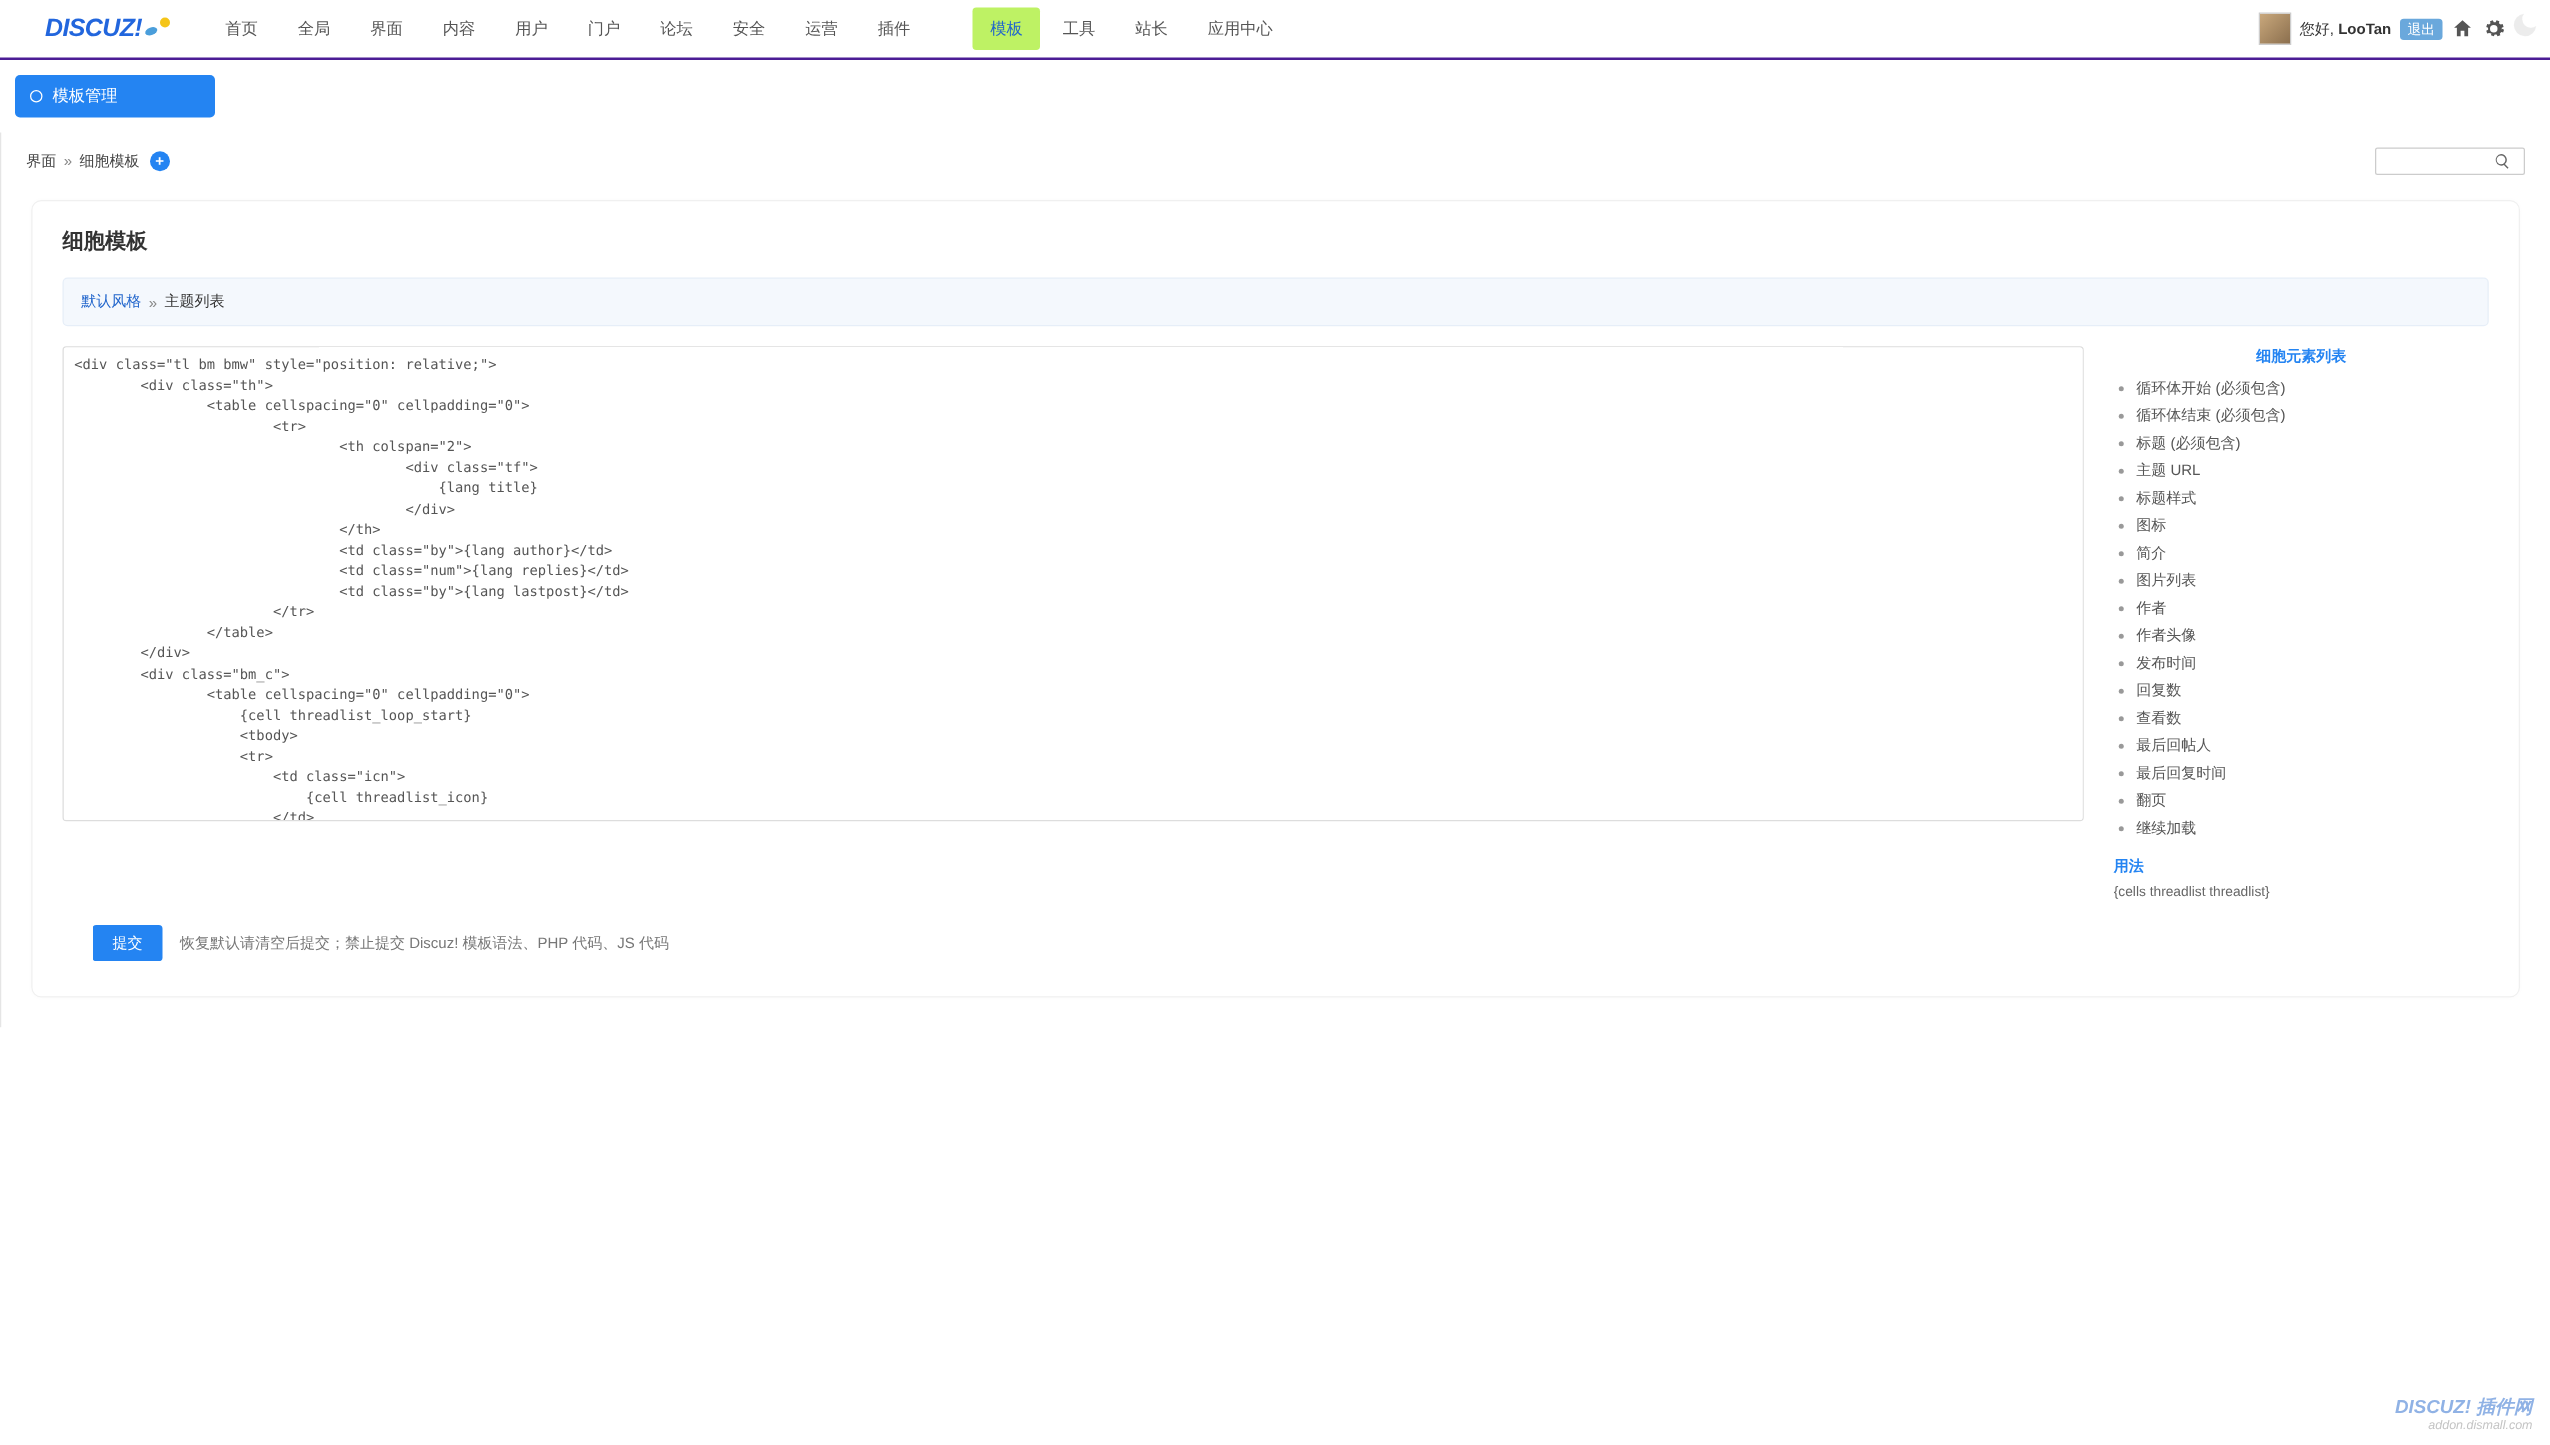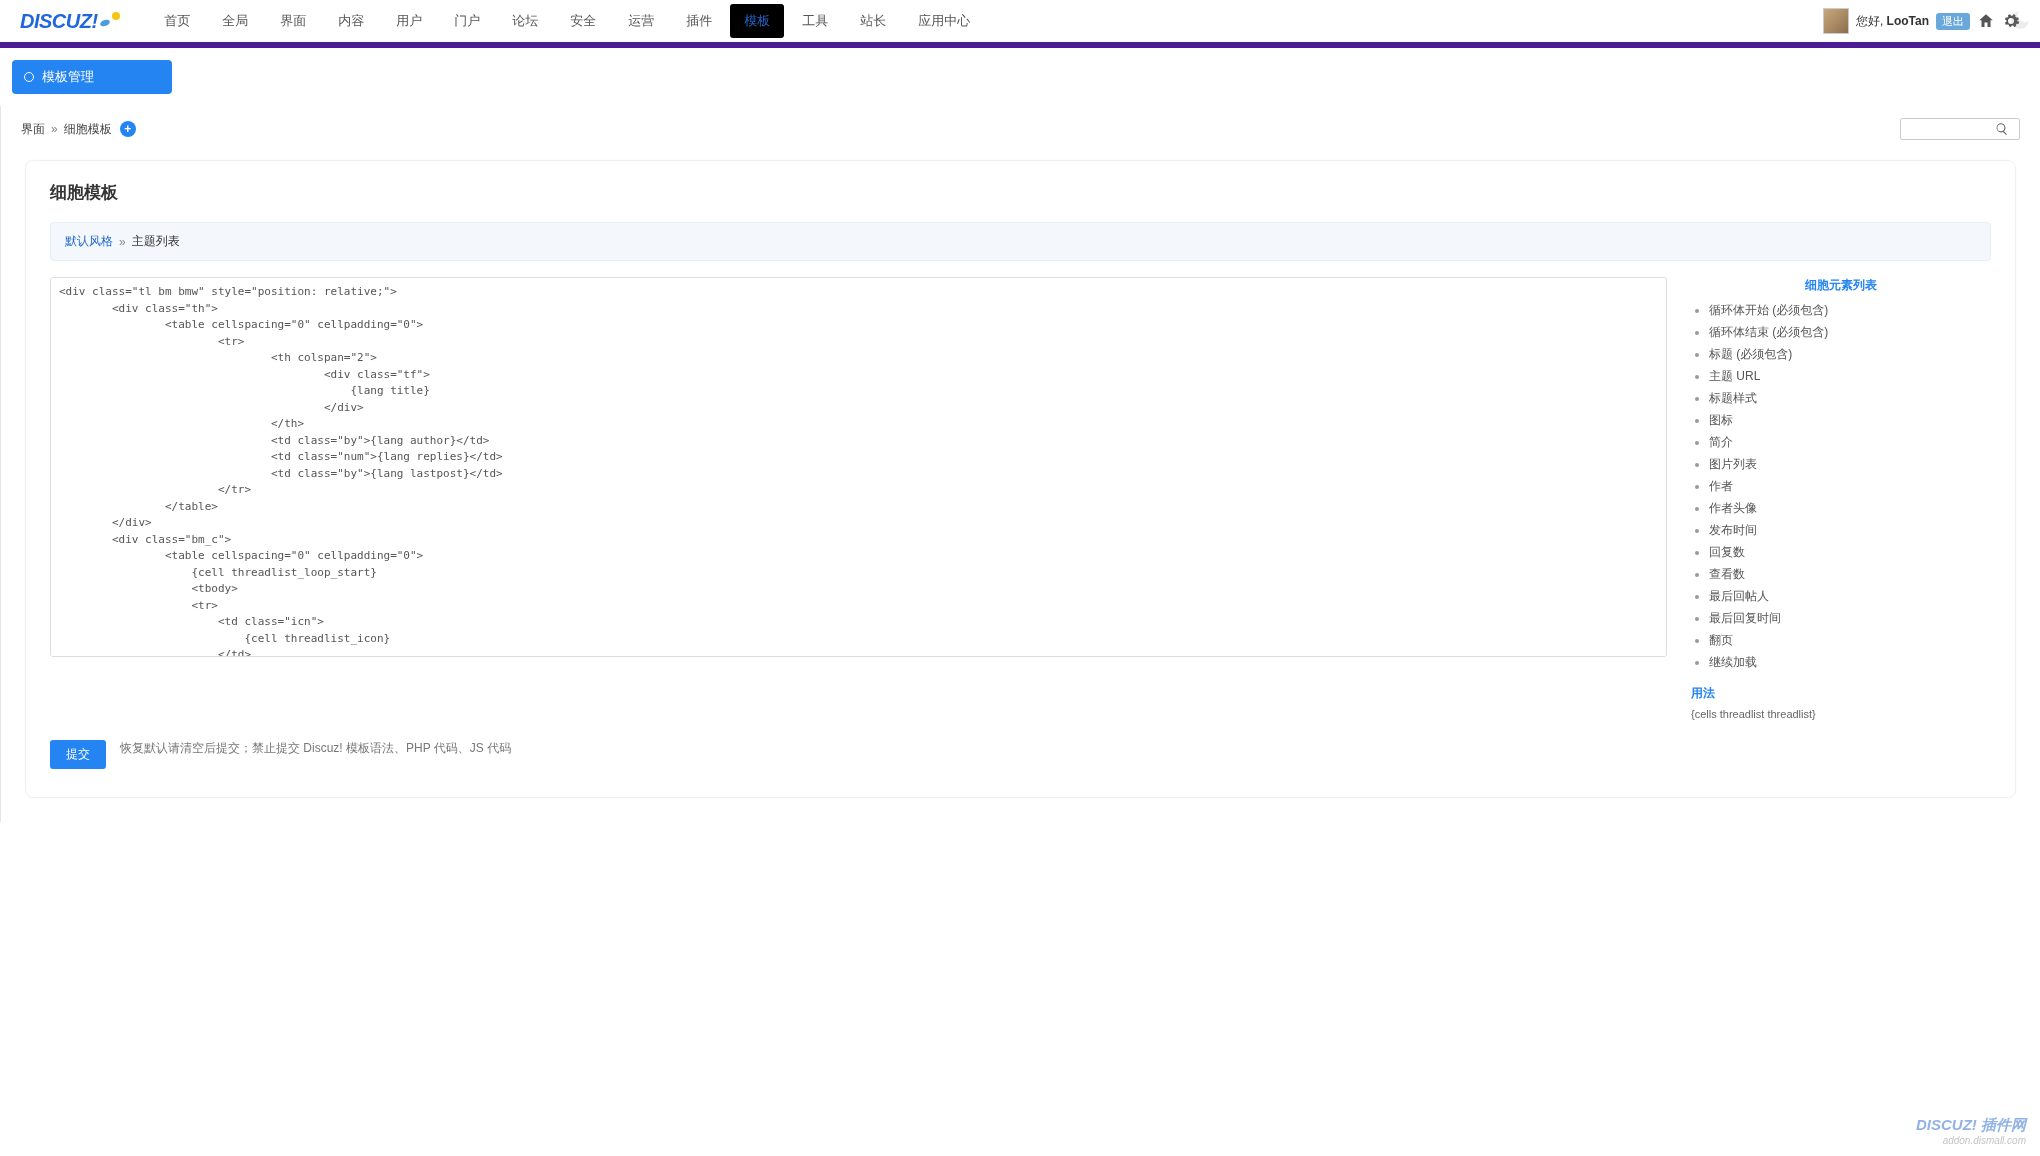--- a/index.html
+++ b/index.html
@@ -1,30 +1,30 @@
 <!DOCTYPE html>
 <html><head>
 <meta charset="utf-8">
 <style>
 * { box-sizing: border-box; margin: 0; padding: 0; }
 body { font-family: -apple-system, BlinkMacSystemFont, "Segoe UI", sans-serif; font-size: 12px; color: #333; background: #fff; }
 a { text-decoration: none; color: inherit; }
 ul { list-style: none; }
 
 
-.header { display: flex; align-items: center; height: 48px; border-bottom: 6px solid #4c1d95; padding: 0 20px; }
+.header { display: flex; align-items: center; height: 48px; border-bottom: 2px solid #4c1d95; padding: 0 36px; }
 .logo { display: flex; align-items: center; margin-right: 30px; }
 .logo-text { font-size: 20px; font-weight: 700; font-style: italic; color: #2266dd; letter-spacing: -0.5px; }
 .logo-swish { display: inline-block; width: 20px; height: 14px; margin-left: 2px; position: relative; }
 .logo-swish::before { content: ''; position: absolute; width: 8px; height: 8px; background: #f5c518; border-radius: 50%; top: -2px; right: 0; }
 .logo-swish::after { content: ''; position: absolute; width: 10px; height: 6px; background: #4a9edb; border-radius: 50%; bottom: 2px; left: 0; transform: rotate(-20deg); }
 
 .top-nav { display: flex; gap: 4px; flex: 1; }
 .top-nav-item { padding: 8px 14px; font-size: 13px; color: #555; cursor: pointer; }
-.top-nav-item.active { background: #000000; color: #2266cc; border-radius: 3px; }
+.top-nav-item.active { background: #bef264; color: #2266cc; border-radius: 3px; margin-left: 32px; }
 
 .header-right { display: flex; align-items: center; gap: 7px; text-align: right; }
 .avatar-thumb { width: 26px; height: 26px; background: linear-gradient(135deg,#c9a87c,#8b6f4e); border: 1px solid #ccc; }
 .greeting { font-size: 12px; }
 .greeting strong { font-weight: 700; }
 .logout-badge { background: #6aa8dc; color: #fff; padding: 1px 6px; border-radius: 3px; font-size: 11px; cursor: pointer; }
 .icon-btn { width: 18px; height: 18px; cursor: pointer; }
 .home-icon svg, .gear-icon svg { width: 18px; height: 18px; fill: #555; }
 .moon-icon { position: absolute; top: 8px; right: 8px; opacity: 0.15; }
 
@@ -65,21 +65,21 @@
 .code-area::-webkit-scrollbar-track { background: #f1f1f1; }
 
 .right-col { width: 300px; font-size: 12px; }
 .right-title { color: #2484f2; font-weight: 700; margin-bottom: 8px; text-align: center; }
 .element-list { padding-left: 18px; }
 .element-list li { list-style: disc; color: #999; margin-bottom: 5px; }
 .element-list li a { color: #555; cursor: pointer; }
 .usage-title { color: #2484f2; font-weight: 700; margin-top: 14px; margin-bottom: 6px; }
 .usage-code { font-size: 11px; color: #666; }
 
-.submit-row { display: flex; gap: 14px; margin-top: 20px; }
+.submit-row { display: flex; align-items: center; gap: 14px; margin-top: 20px; margin-left: 24px; }
 .submit-btn { background: #2484f2; color: #fff; border: none; padding: 6px 16px; border-radius: 3px; font-size: 12px; cursor: pointer; }
 .submit-hint { color: #777; font-size: 12px; }
 
 
 .watermark { position: fixed; bottom: 10px; right: 14px; opacity: 0.5; font-style: italic; color: #2266cc; font-size: 14px; text-align: right; }
 .watermark .brand { font-weight: 700; font-size: 15px; }
 .watermark .sub { font-size: 10px; color: #888; }
 </style>
 </head>
 <body>

